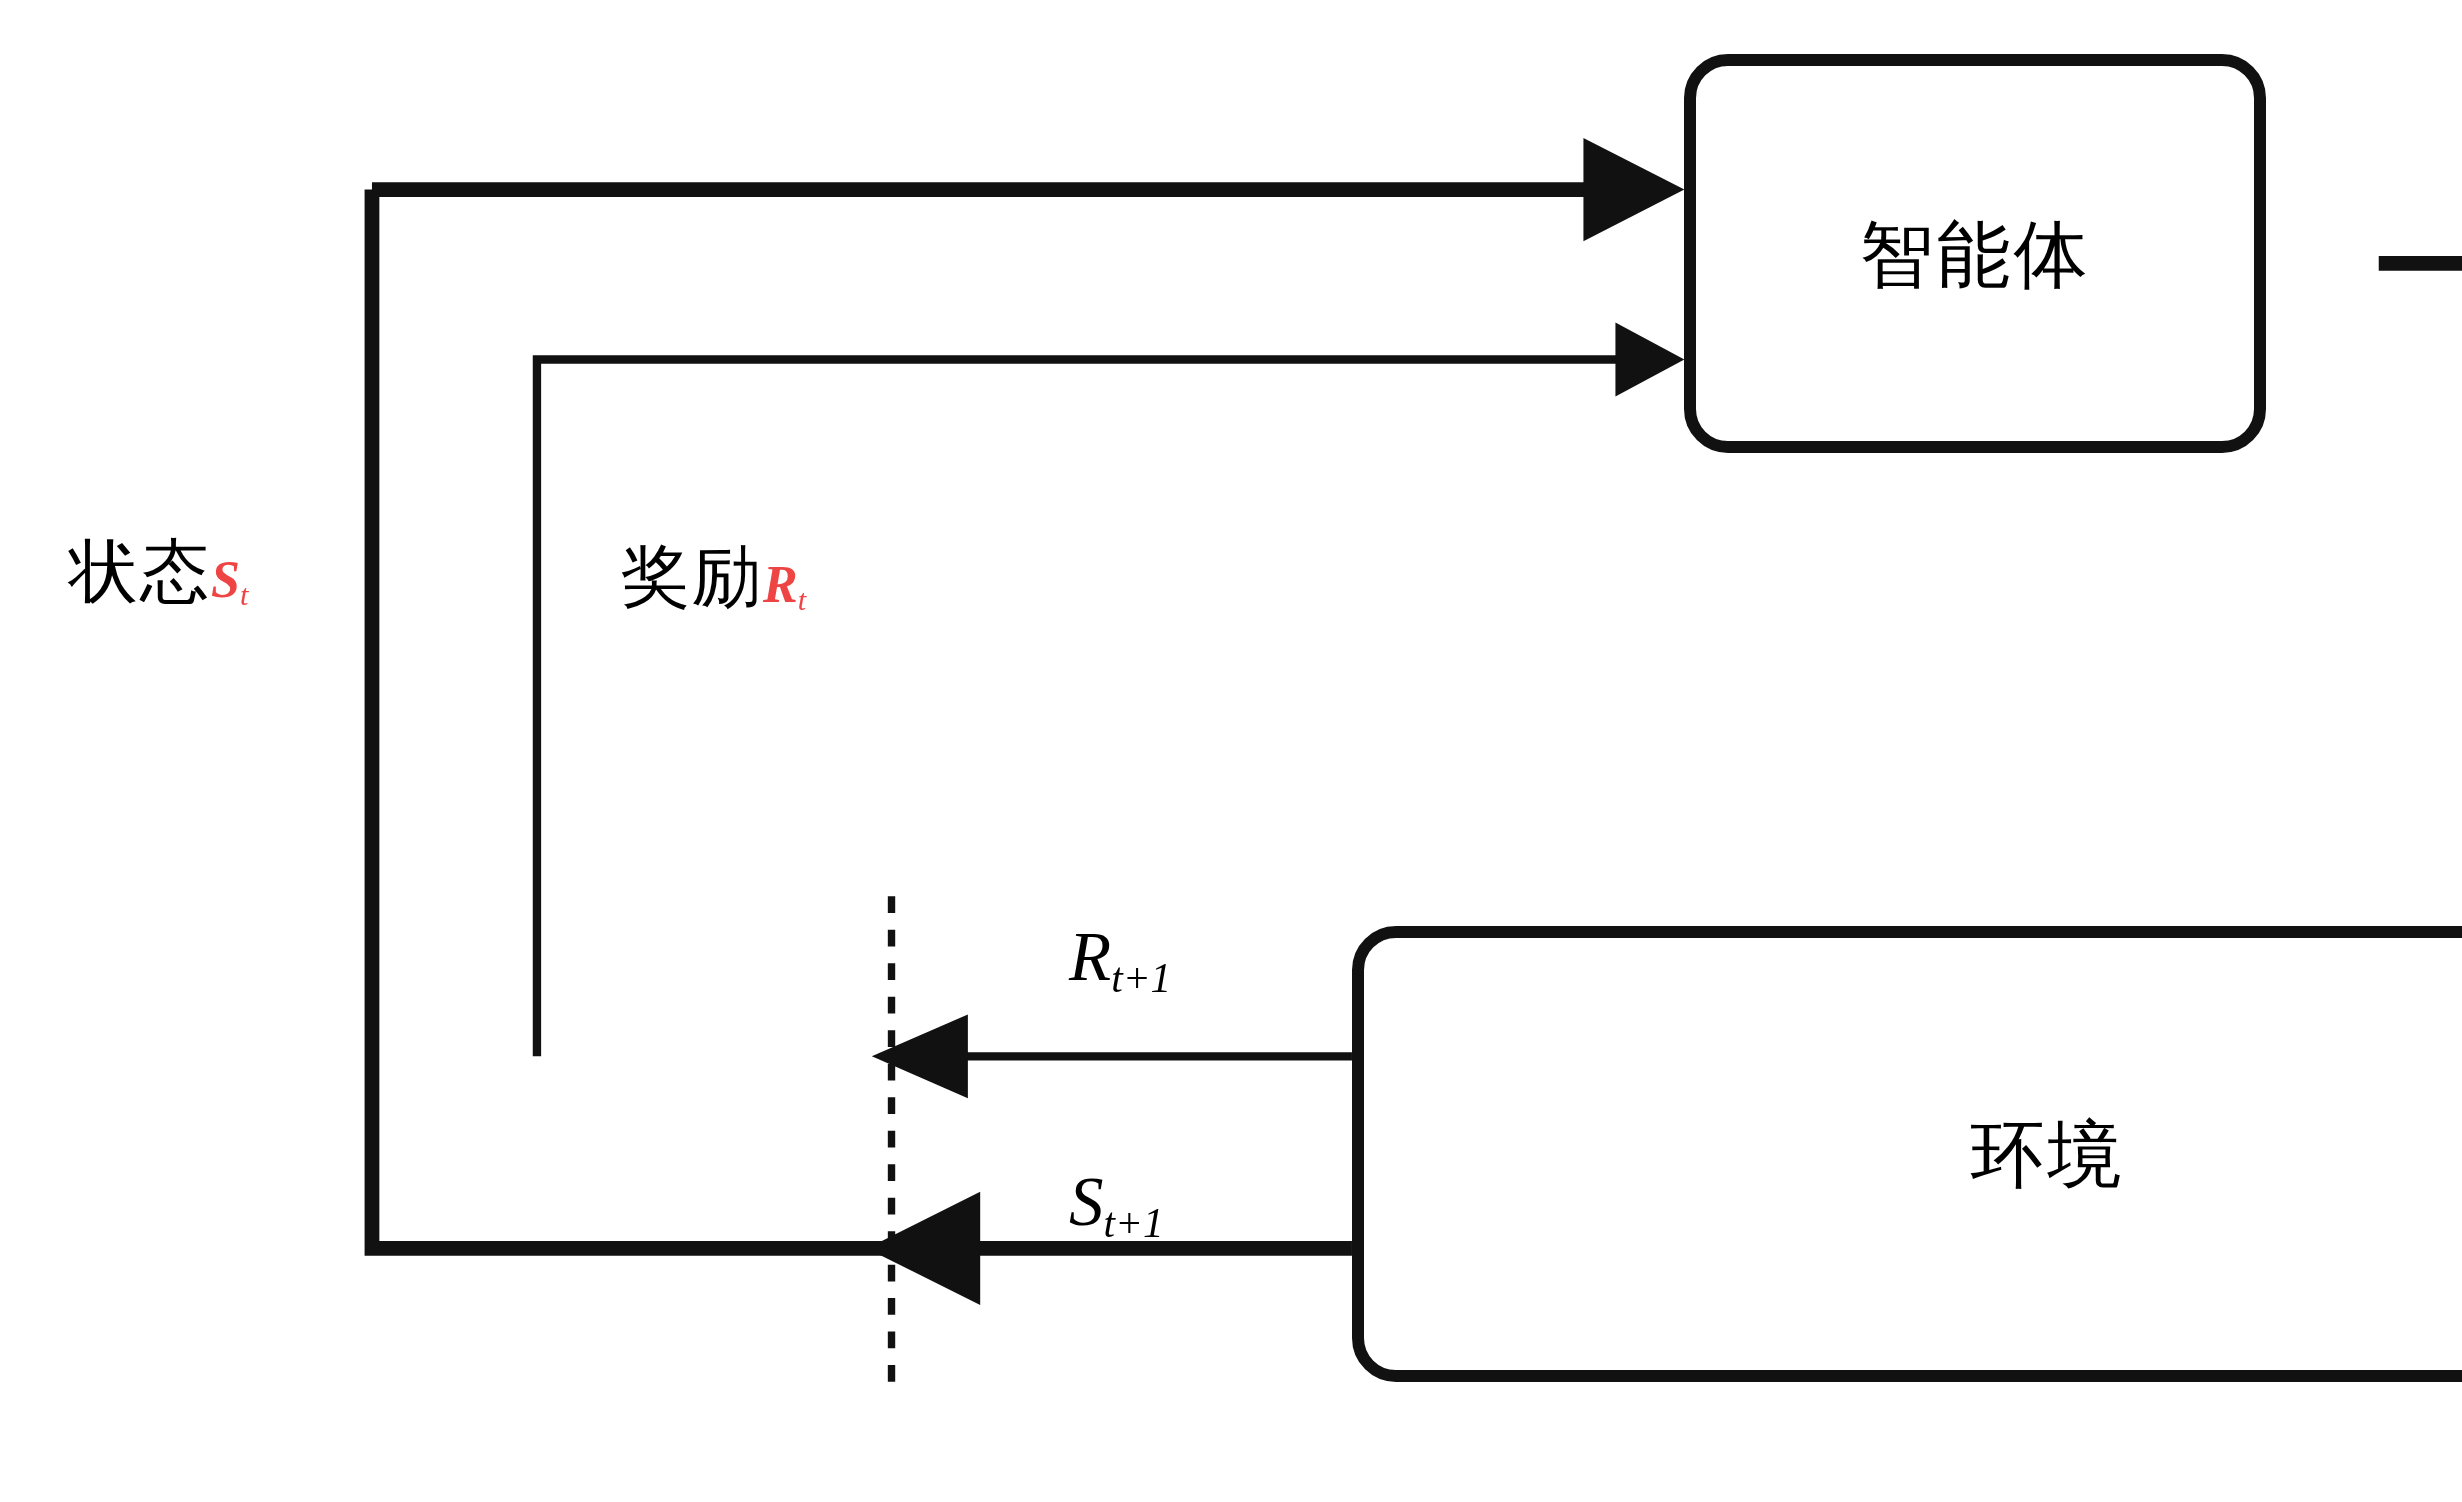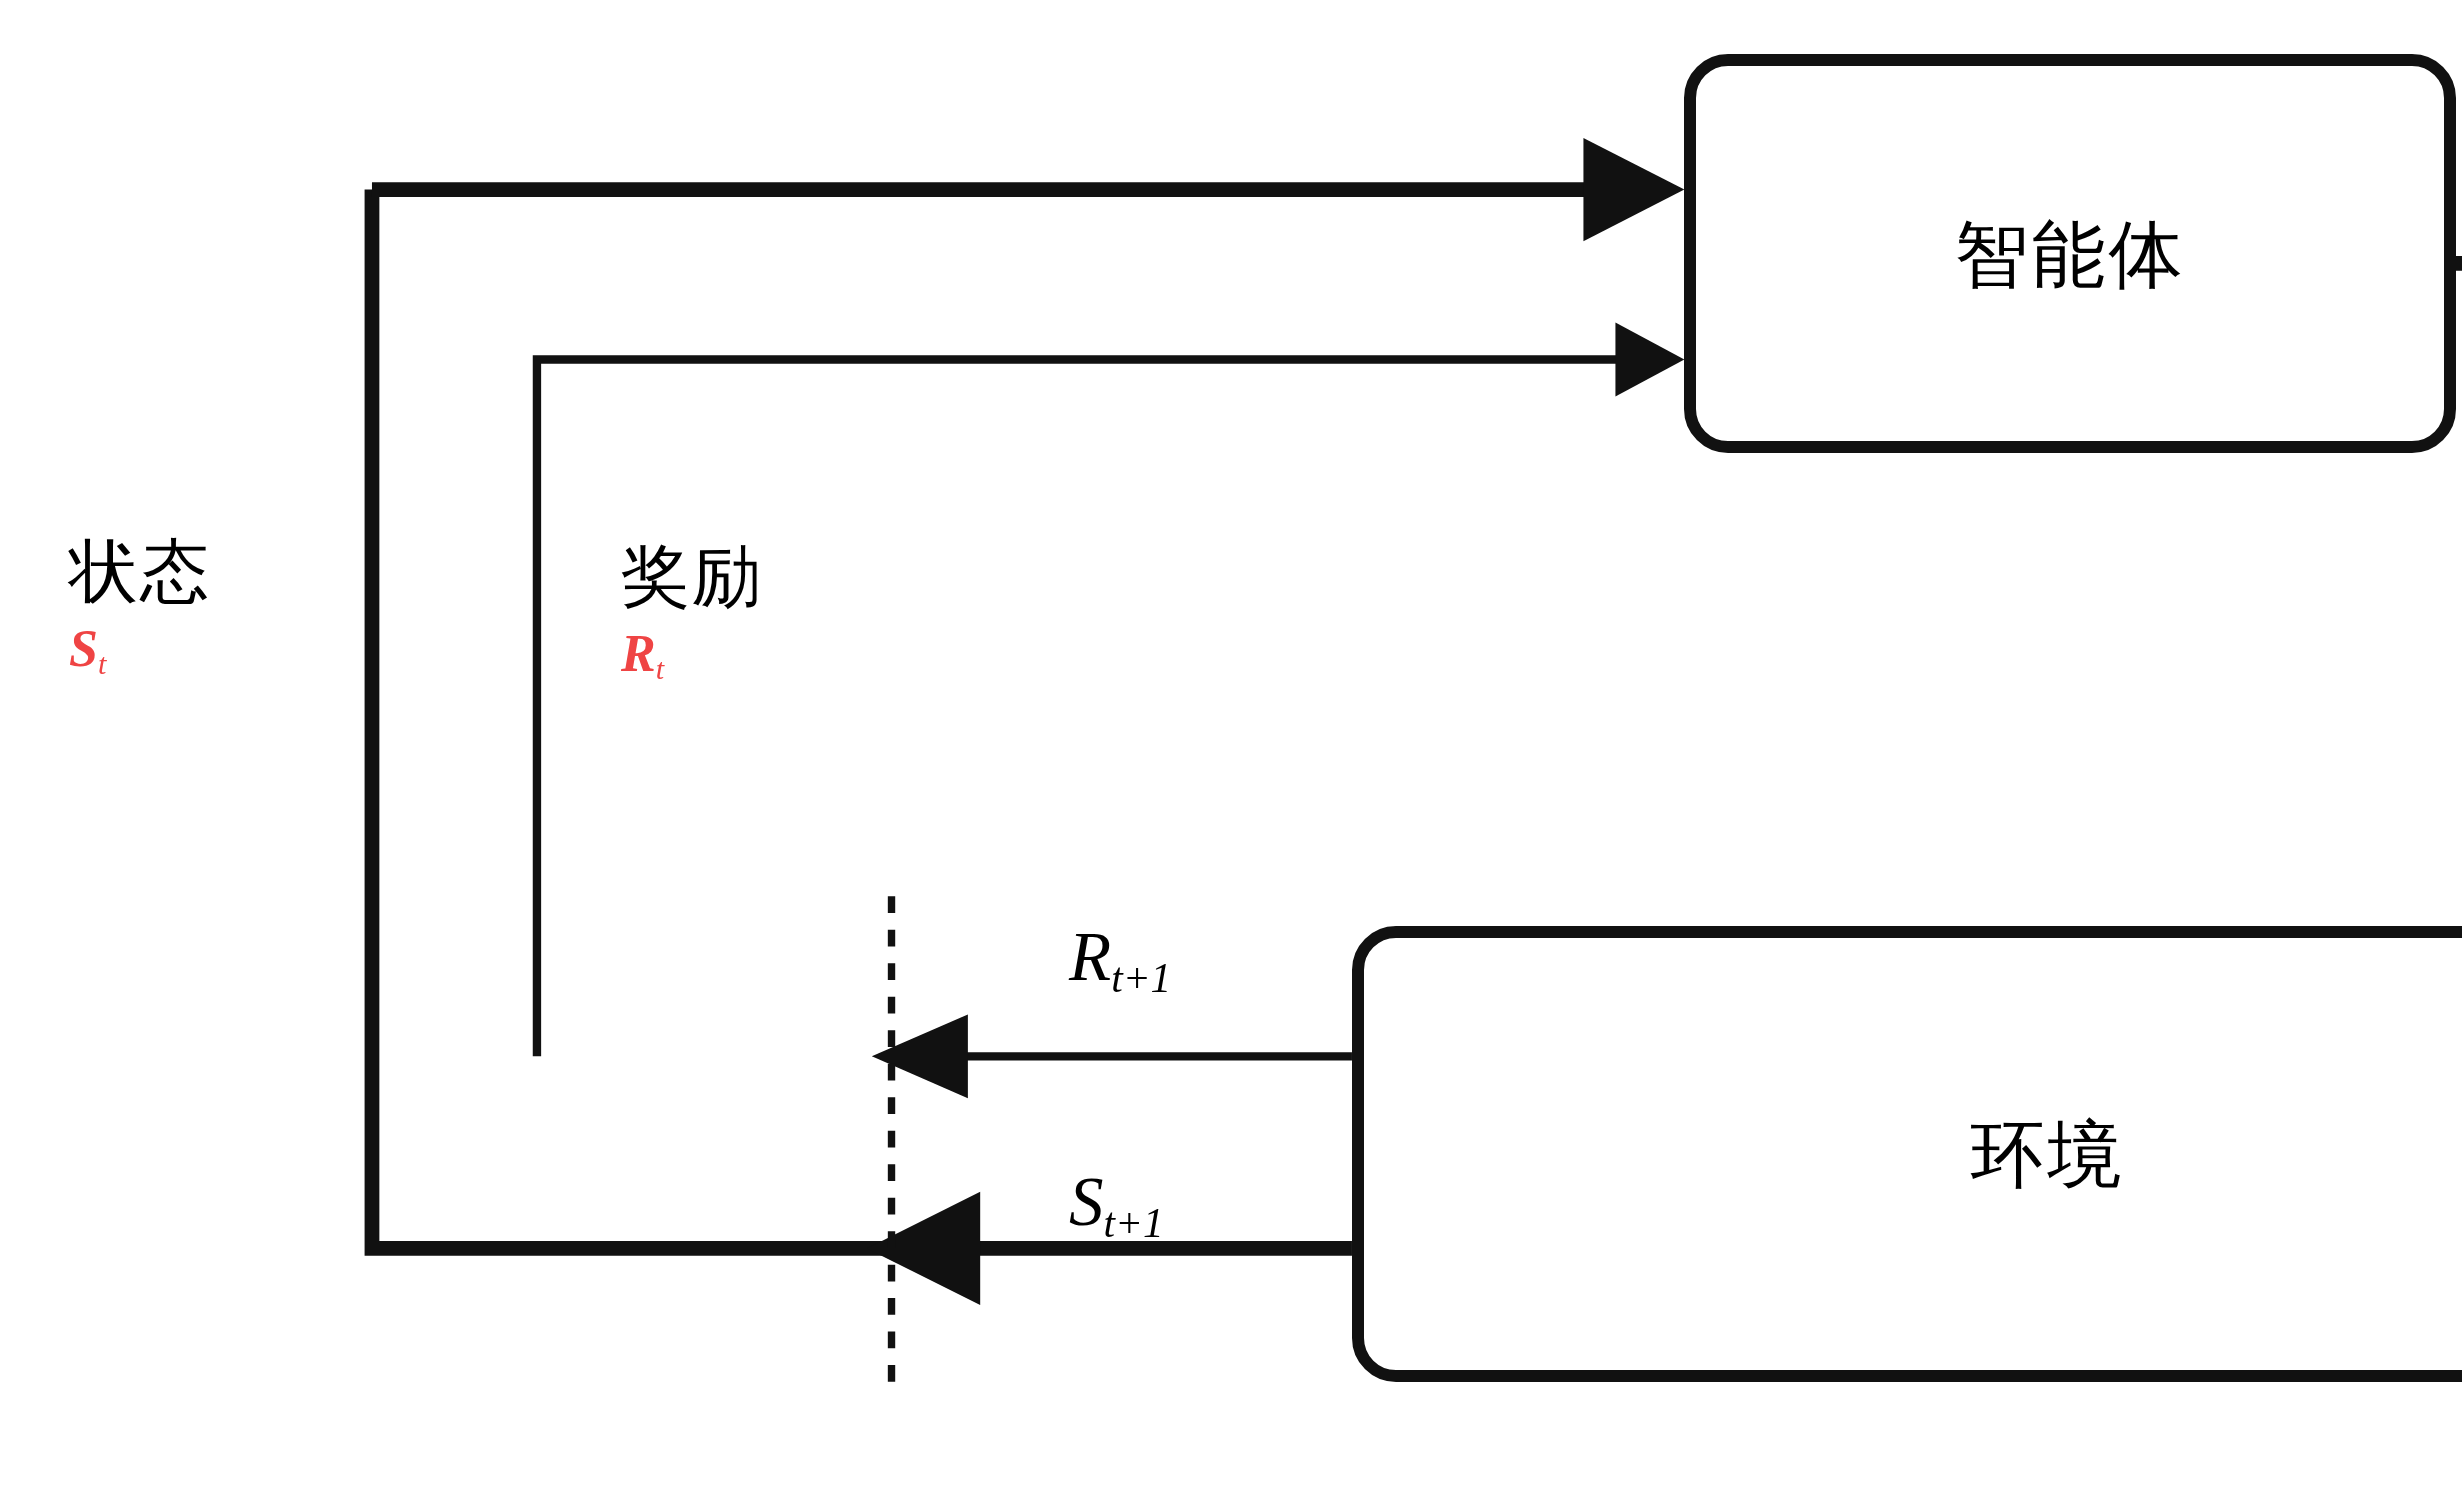--- a/index.html
+++ b/index.html
@@ -35,33 +35,32 @@
     font-family: "DejaVu Serif", "Liberation Serif", serif;
     font-size: 74px;
     color: #000000;
     letter-spacing: 3px;
     line-height: 1;
     white-space: nowrap;
   }
   #agent-box {
     left: 1684px;
     top: 54px;
-    width: 772px;
+    width: 582px;
     height: 399px;
   }
   #env-box {
     left: 1352px;
     top: 926px;
     width: 1391px;
     height: 456px;
   }
   .side-label {
     position: absolute;
     display: flex;
-    flex-direction: column;
     align-items: flex-start;
     line-height: 1;
     white-space: nowrap;
   }
   .side-label .cn {
     font-family: "DejaVu Serif", "Liberation Serif", serif;
     font-size: 69px;
     color: #000000;
     letter-spacing: 2px;
   }

